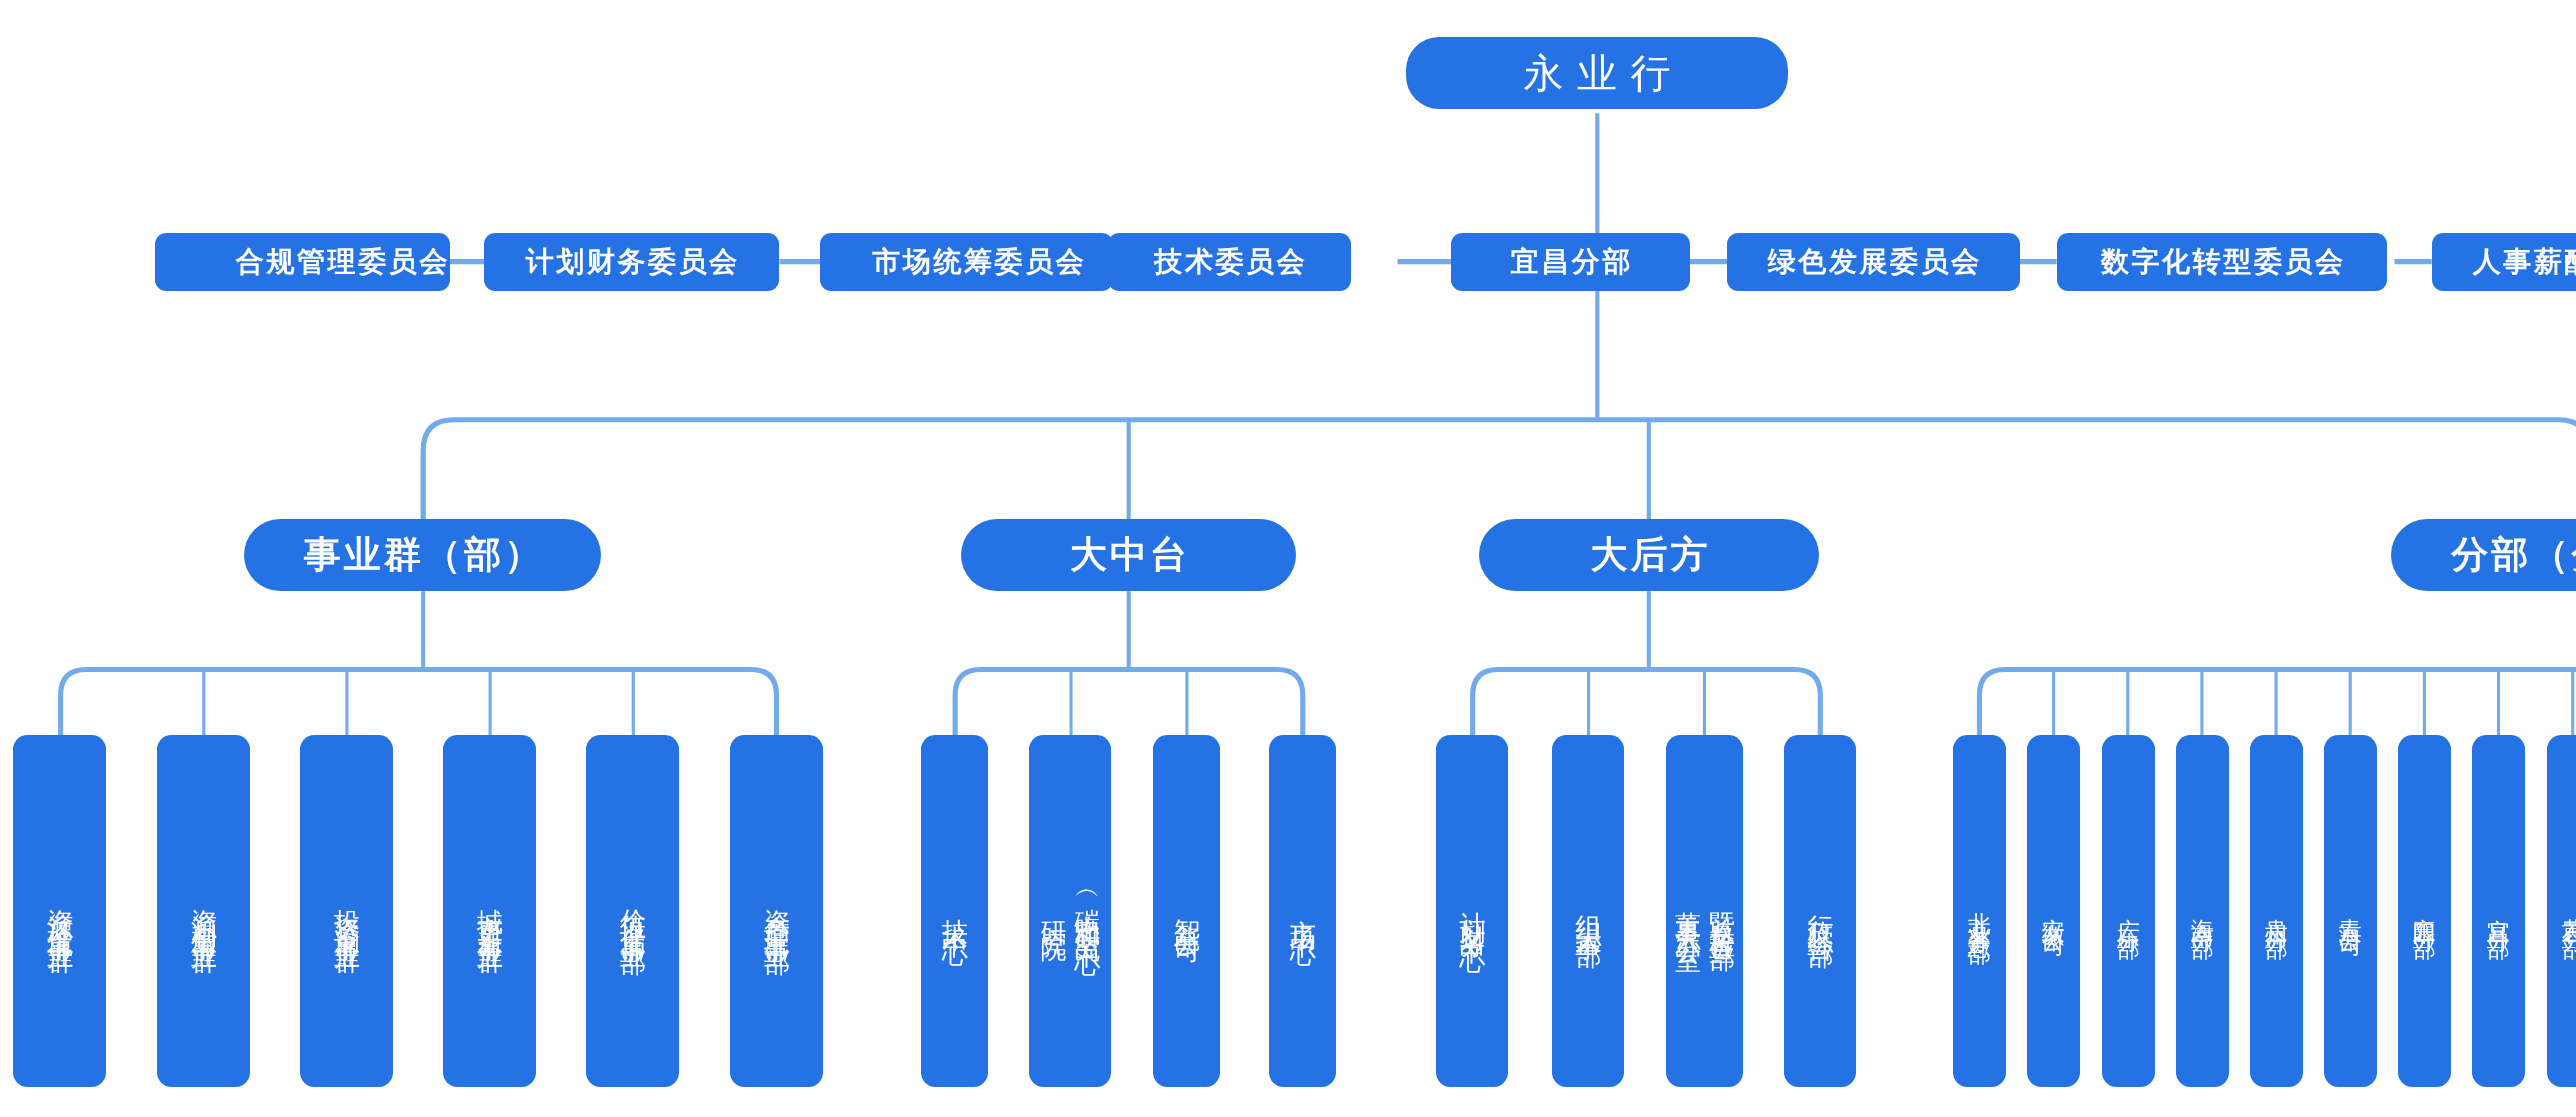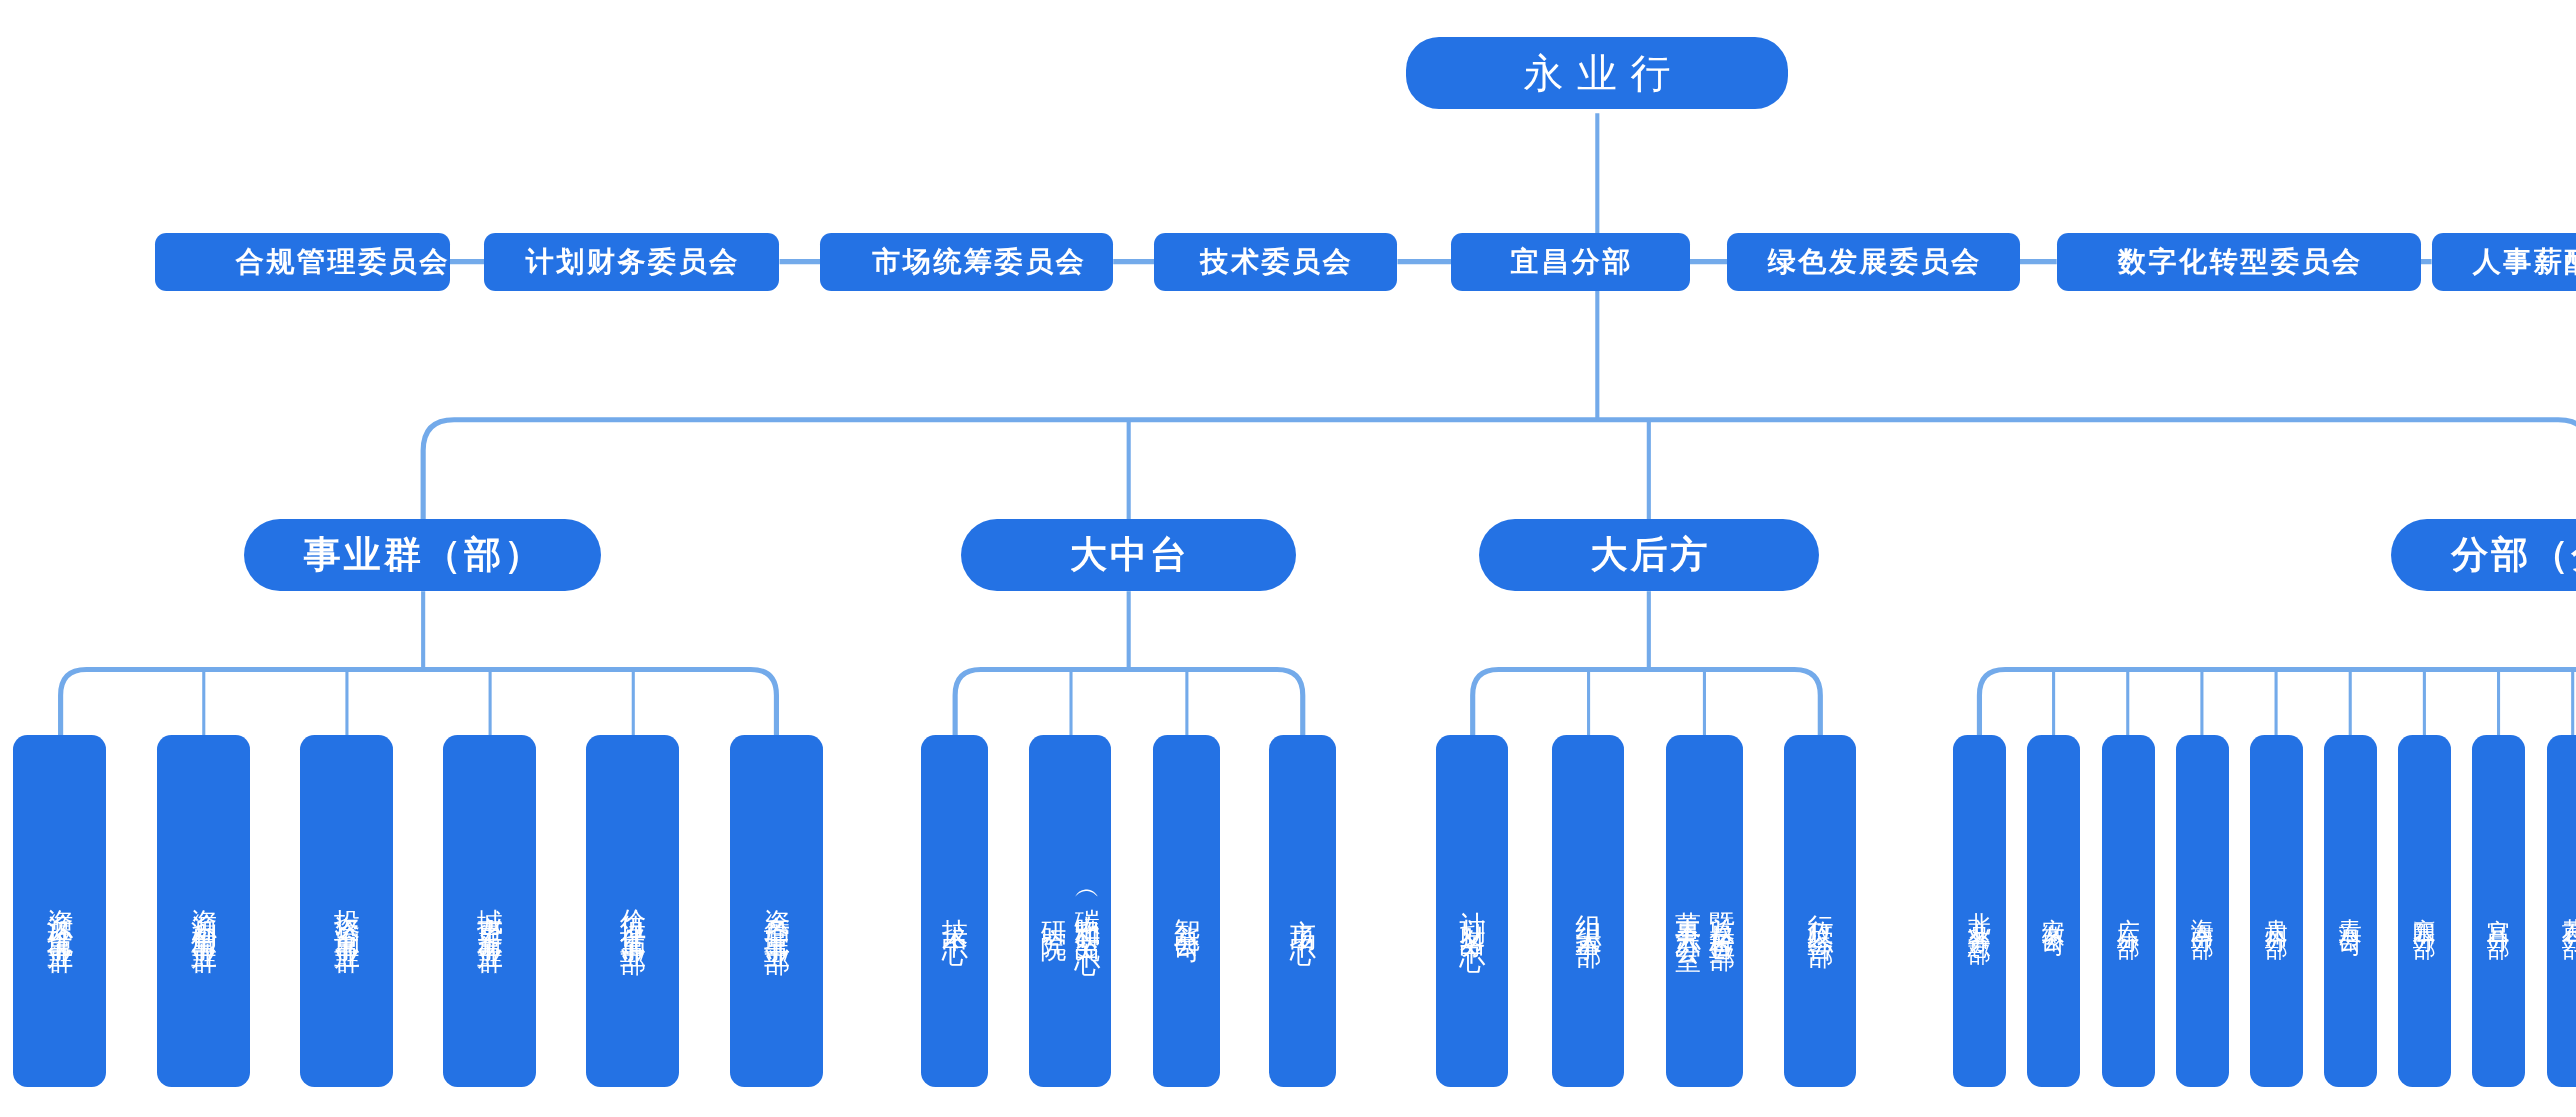--- a/index.html
+++ b/index.html
@@ -76,30 +76,30 @@
 
 <div class="box committee" style="left:155px;width:295px;justify-content:flex-end;">
   <span>合规管理委员会</span>
 </div>
 <div class="box committee" style="left:484px;width:295px;">
   <span>计划财务委员会</span>
 </div>
 <div class="box committee" style="left:820px;width:293px;padding-left:23px;">
   <span>市场统筹委员会</span>
 </div>
-<div class="box committee" style="left:1154px;width:243px;">
+<div class="box committee" style="left:1108px;width:243px;">
   <span>技术委员会</span>
 </div>
 <div class="box committee" style="left:1451px;width:239px;">
   <span>宜昌分部</span>
 </div>
 <div class="box committee" style="left:1727px;width:293px;">
   <span>绿色发展委员会</span>
 </div>
-<div class="box committee" style="left:2057px;width:364px;">
+<div class="box committee" style="left:2057px;width:330px;">
   <span>数字化转型委员会</span>
 </div>
 <div class="box committee" style="left:2432px;width:293px;">
   <span>人事薪酬委员会</span>
 </div>
 
 <div class="box pill" style="left:244px;width:357px;">
   <span>事业群（部）</span>
 </div>
 <div class="box pill" style="left:961px;width:335px;">

